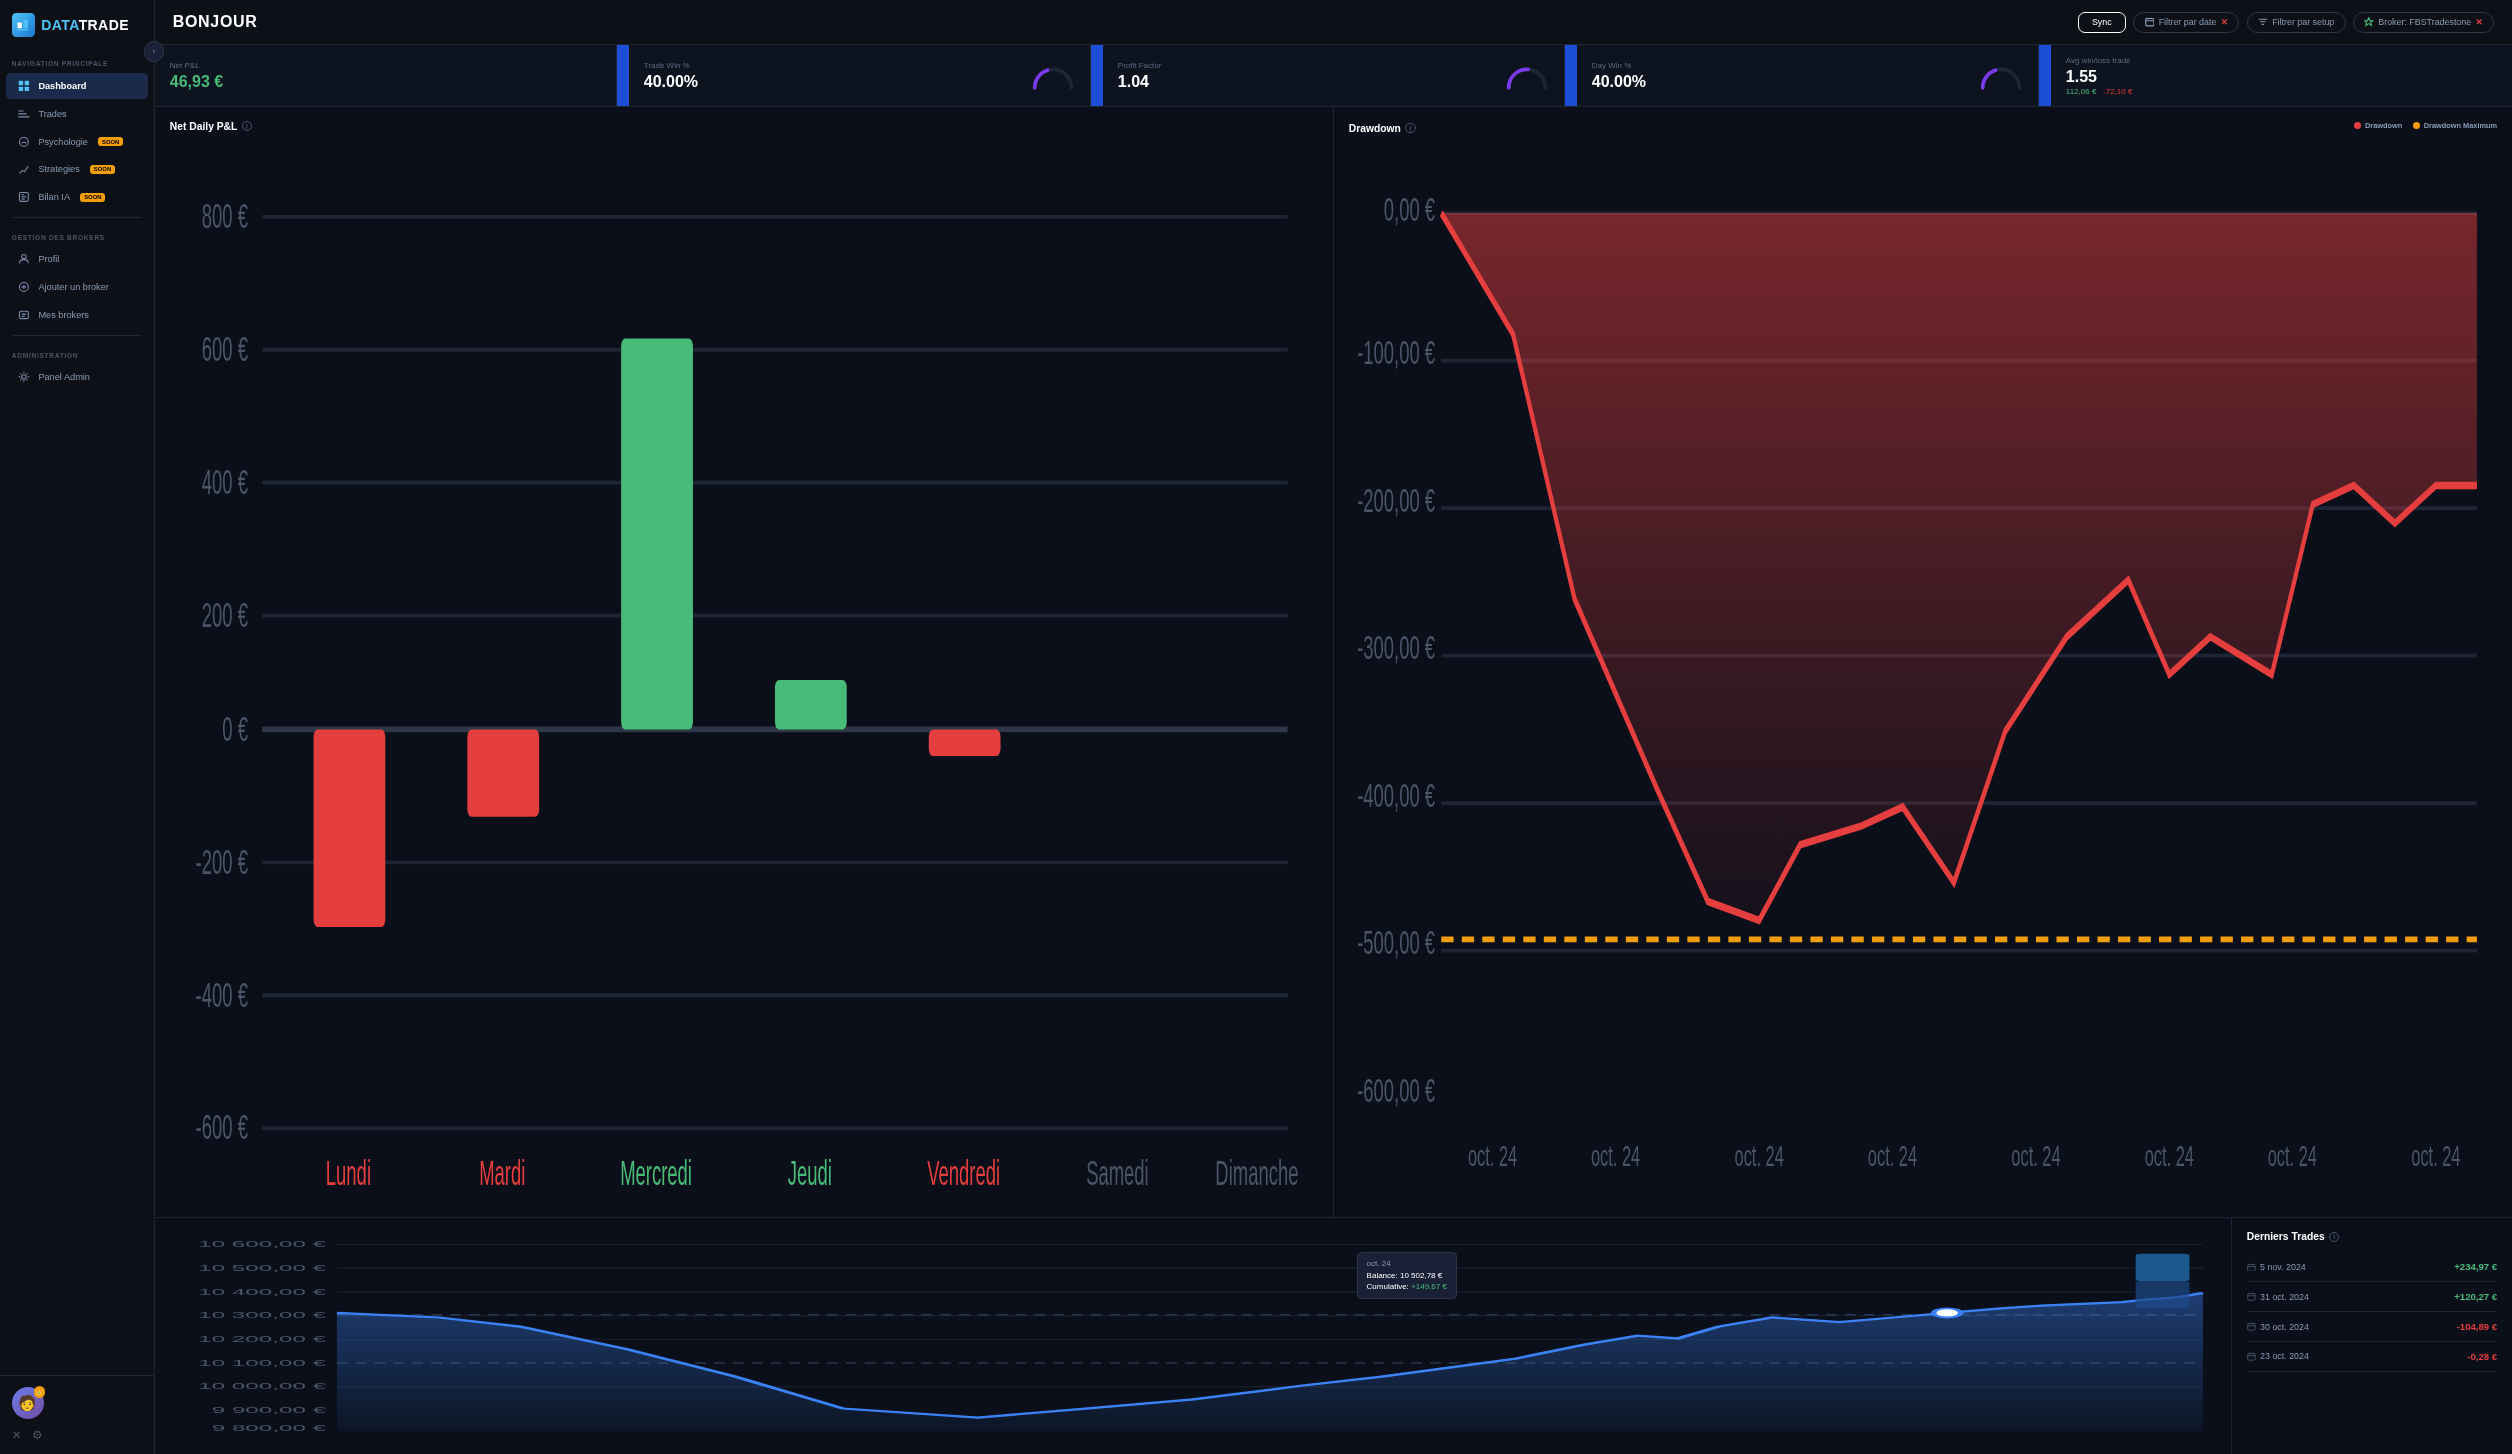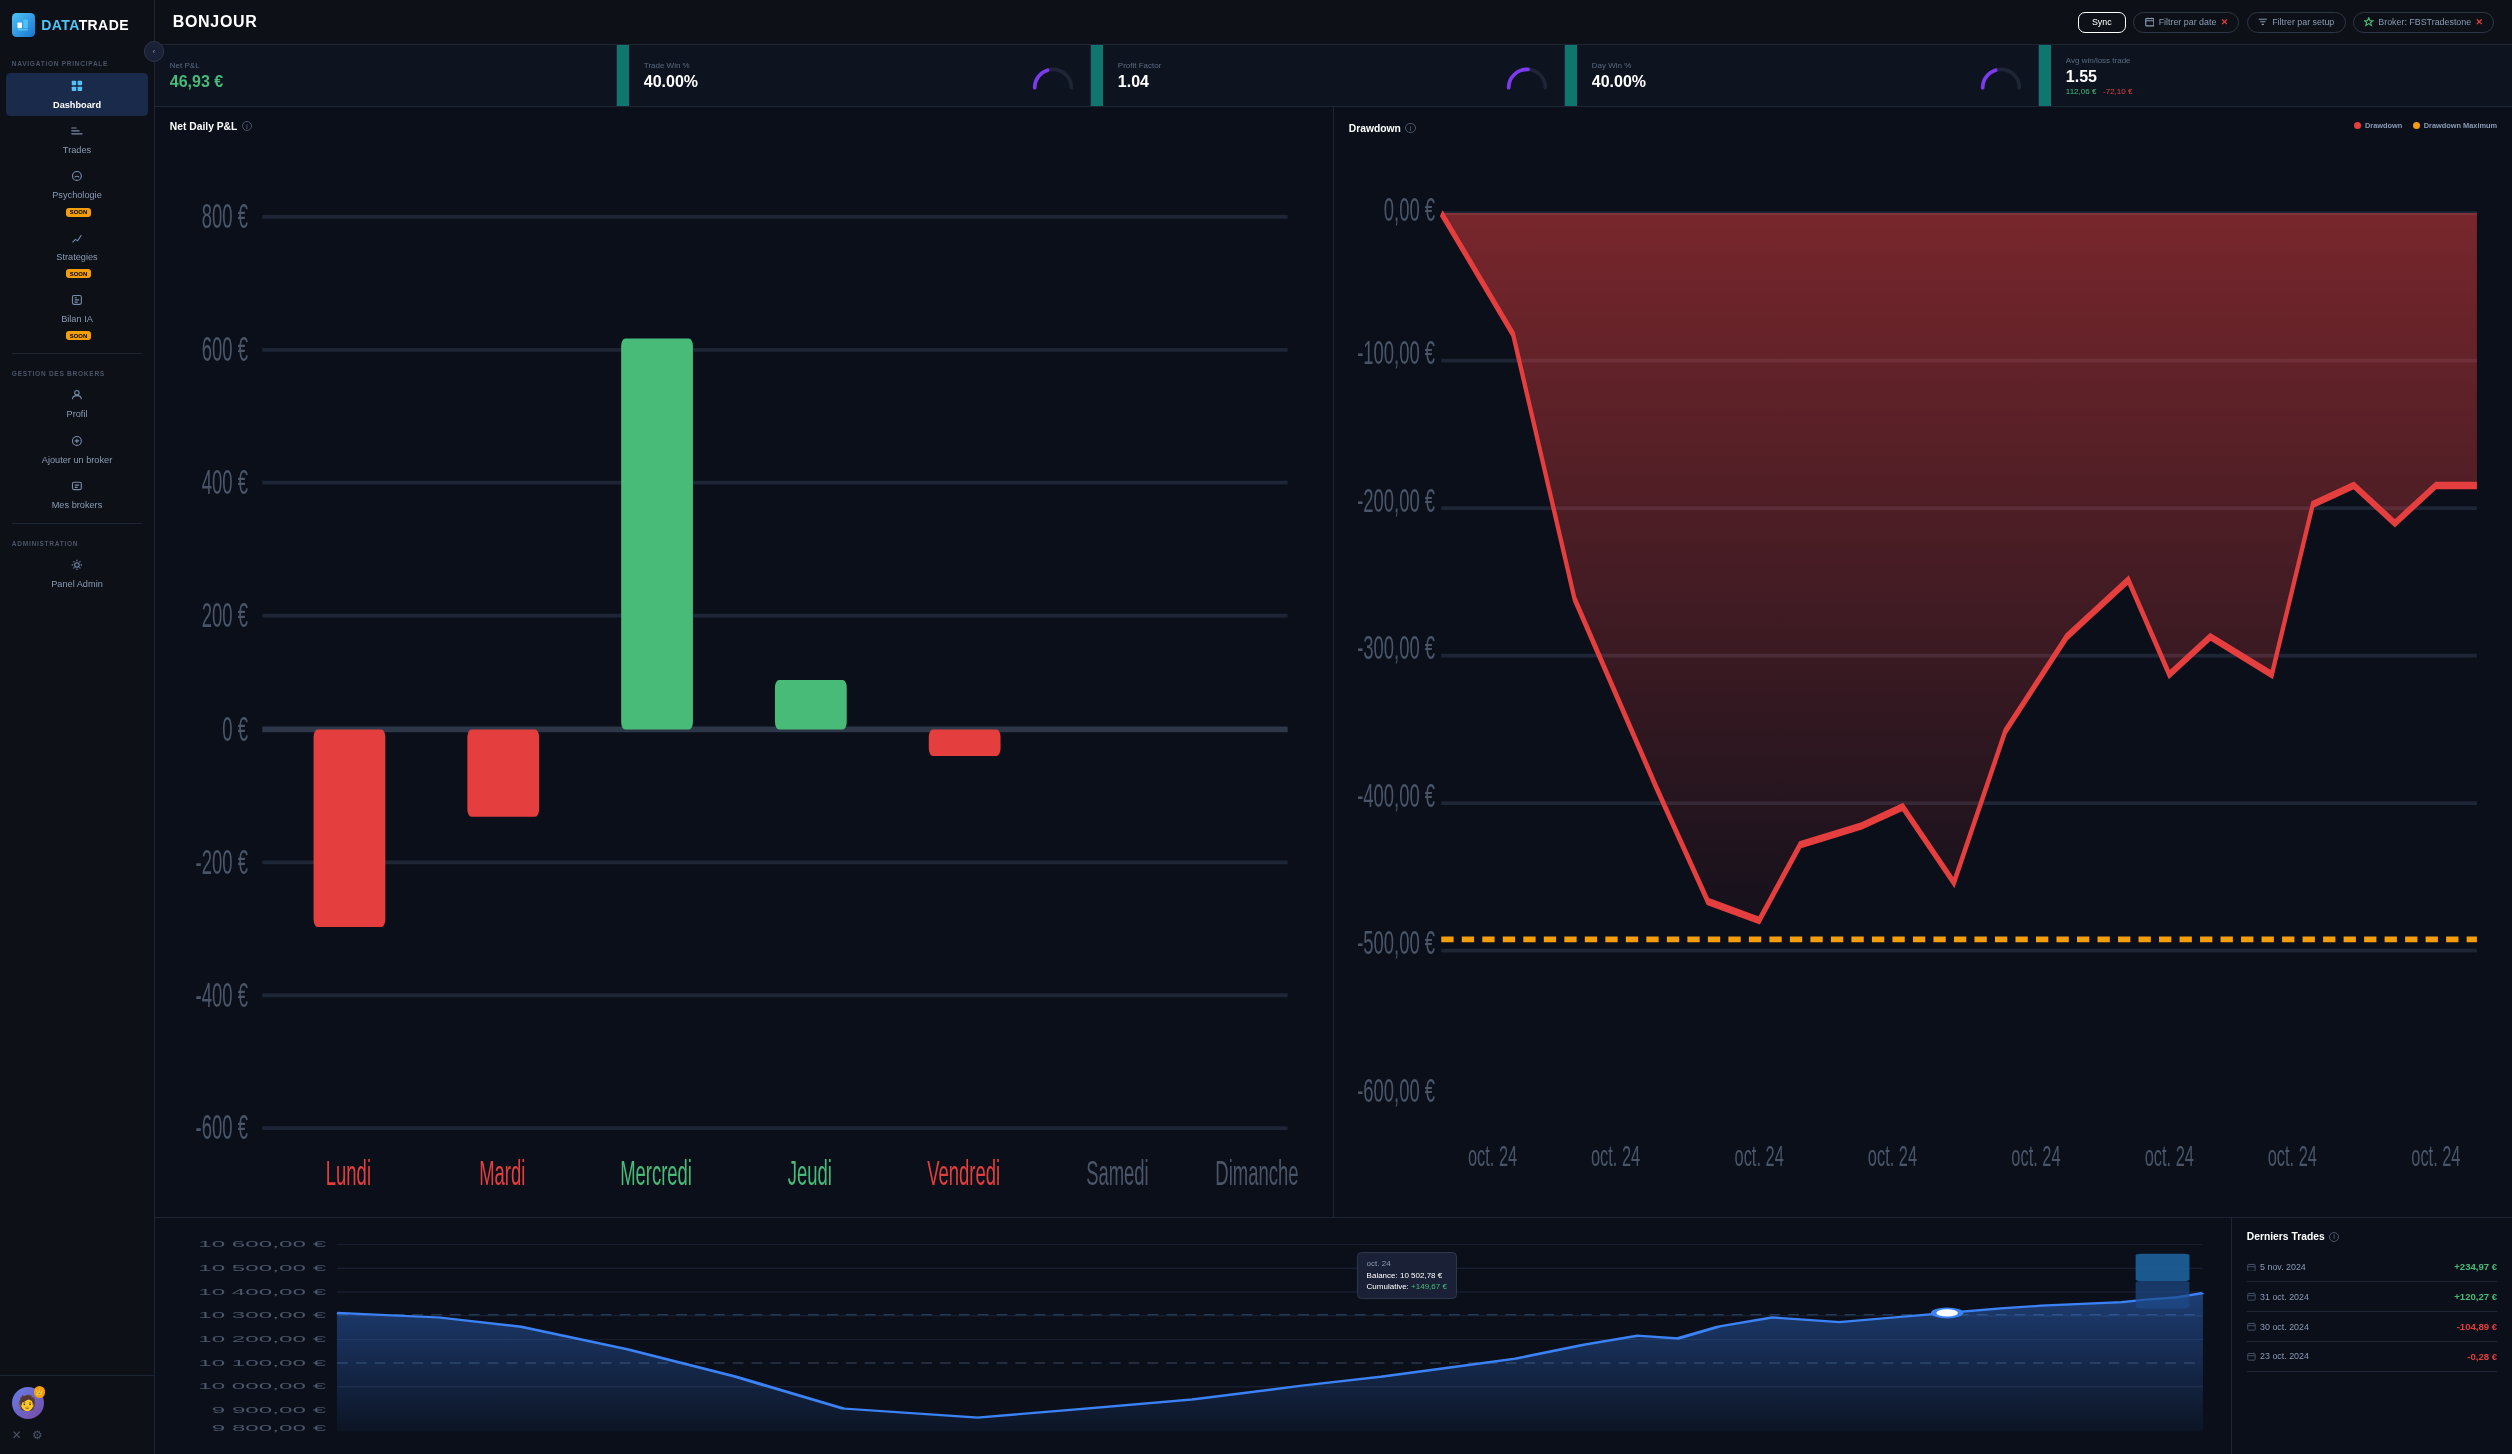--- a/index.html
+++ b/index.html
@@ -62,21 +62,20 @@
     .nav-item {
       display: flex;
       align-items: center;
       gap: 7.4px;
       padding: 6.6px 11.8px;
       cursor: pointer;
       border-radius: 4.4px;
       margin: 0.7px 5.9px;
       transition: background 0.15s;
       position: relative;
-      flex-direction: column;
     }
     .nav-item.active { background: #1a2a4a; }
     .nav-item .icon {
       width: 13.3px;
       height: 13.3px;
       display: flex;
       align-items: center;
       justify-content: center;
       color: #7a8aaa;
       font-size: 10.3px;
@@ -168,21 +167,21 @@
       font-size: 8px;
       color: #8a9bb5;
     }
 
     
     .main {
       flex: 1;
       display: flex;
       flex-direction: column;
       overflow: hidden;
-      background: #0f766e;
+      background: #1d4ed8;
     }
 
     
     .header {
       display: flex;
       align-items: center;
       justify-content: space-between;
       padding: 11.8px 17.7px;
       border-bottom: 0.7px solid #1e2535;
       background: #0d1117;

